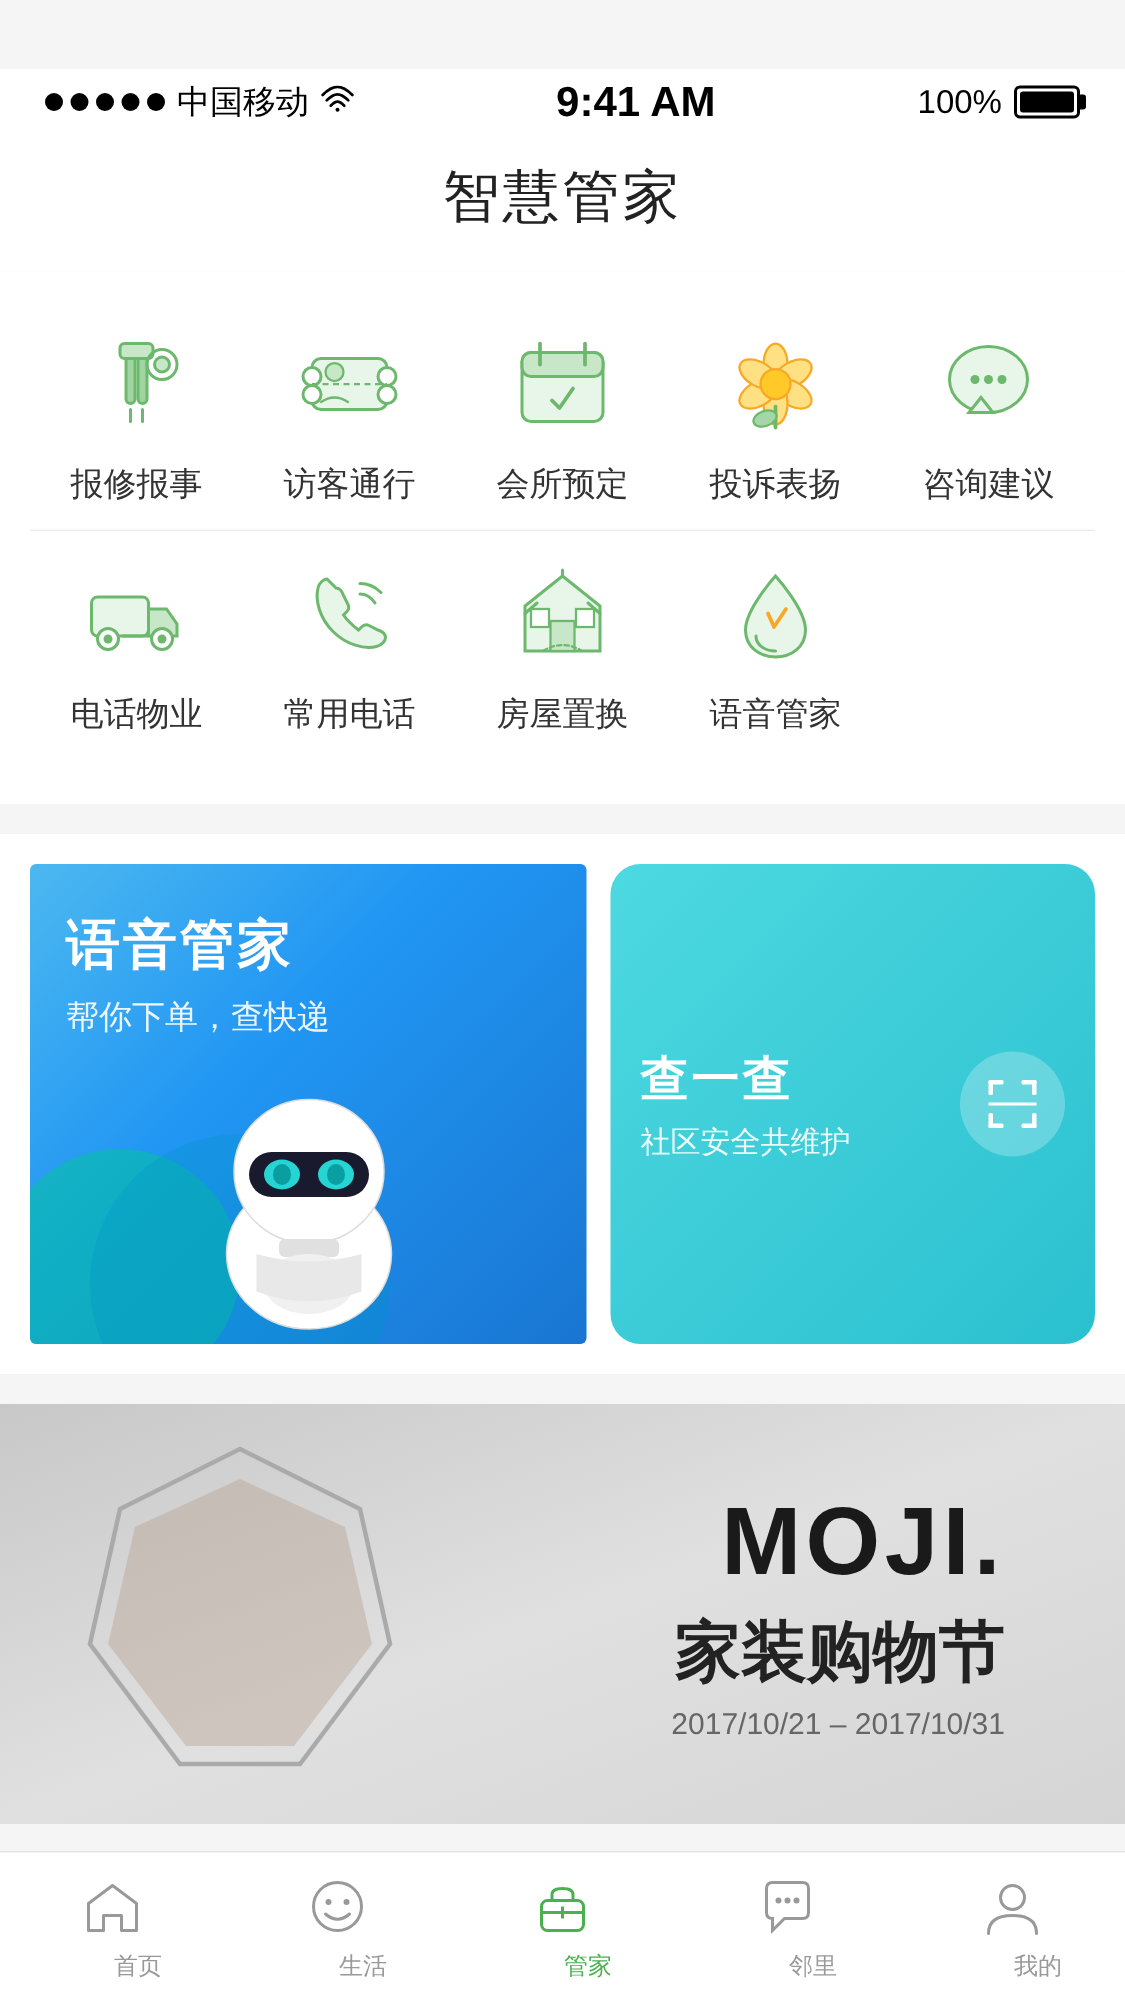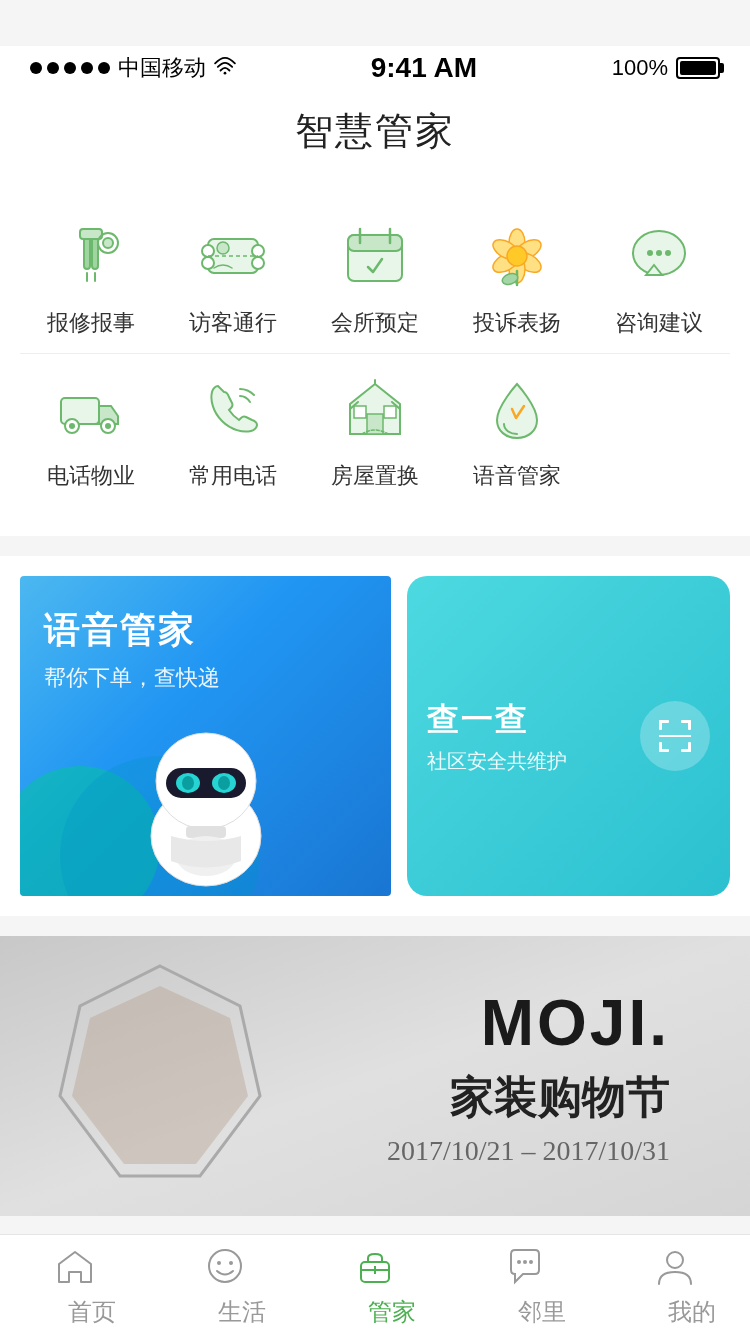--- a/index.html
+++ b/index.html
@@ -226,24 +226,23 @@
       color: #1a1a1a;
       letter-spacing: 3px;
     }
     .banner-title {
       font-size: 44px;
       font-weight: 700;
       color: #222;
       margin-top: 8px;
     }
     .banner-date {
-      font-size: 28px;
+      font-size: 20px;
       color: #666;
       margin-top: 8px;
-      font-family: Liberation Serif, serif;
     }
     
     .banner-polygon {
       position: absolute;
       left: 40px;
       top: 20px;
       width: 240px;
       height: 240px;
     }
 
@@ -289,21 +288,21 @@
       gap: 6px;
     }
     .nav-icon {
       width: 48px;
       height: 48px;
       display: flex;
       align-items: center;
       justify-content: center;
     }
     .nav-label {
-      font-size: 24px;
+      font-size: 16px;
       color: #999;
       margin-left: 34px;
     }
     .nav-label.active {
       color: #4CAF50;
     }
     .nav-icon.active svg path,
     .nav-icon.active svg rect,
     .nav-icon.active svg circle {
       stroke: #4CAF50;

